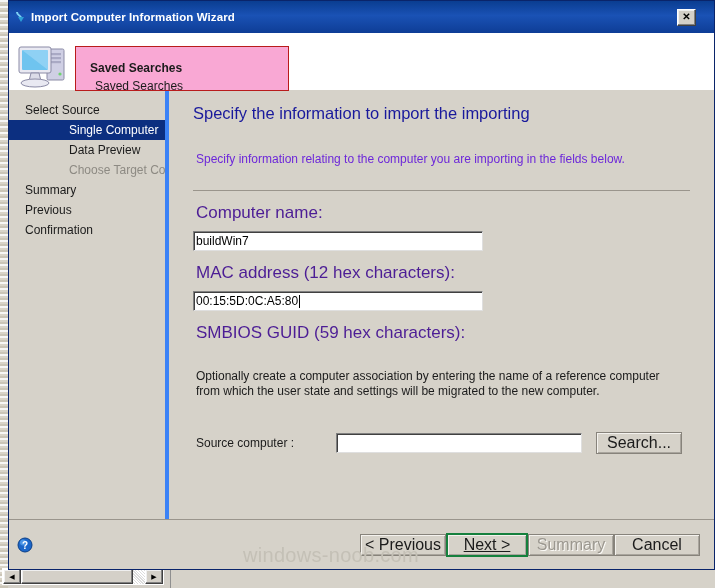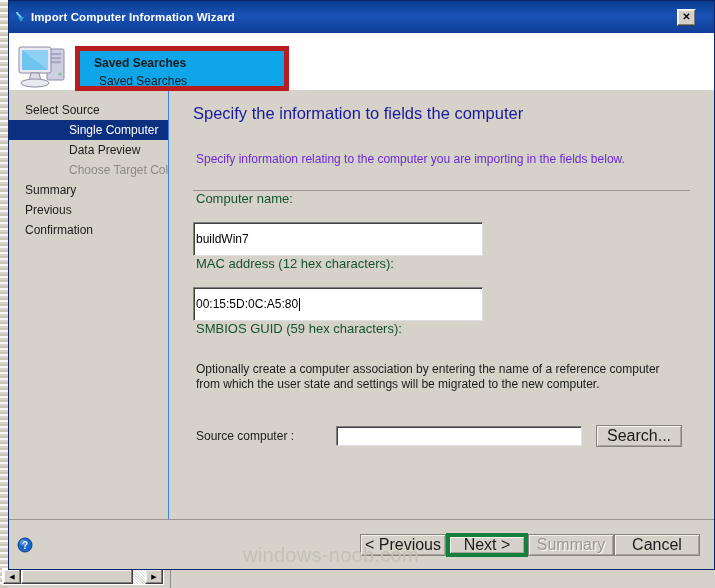--- a/index.html
+++ b/index.html
@@ -81,37 +81,37 @@
     border-bottom:1px solid #b8b4ab;
     position:relative;
     display:flex;align-items:center;
   }
   #header-icon{
     width:58px;height:52px;margin-left:6px;flex:none;
   }
   
   #tooltip{
     position:absolute;left:66px;top:45px;width:214px;height:45px;
-    background:#0ea5e9;
-    border:5px solid #b91c1c;
+    background:#f9a8d4;
+    border:1px solid #b91c1c;
     box-sizing:border-box;
-    padding:5px 0 0 14px;
+    padding:14px 0 0 14px;
     z-index:40;
   }
   #tooltip-title{font-size:12px;font-weight:bold;color:#1b1b1b;line-height:15px;}
   #tooltip-body{font-size:12px;color:#1b1b1b;line-height:16px;padding-left:5px;margin-top:2px;}
   
   #body-area{
     position:absolute;left:0;top:89px;right:0;bottom:0;
     display:flex;
   }
   #sidebar{
     width:160px;flex:none;background:#d6d2c9;
     padding-top:10px;box-sizing:border-box;
-    border-right:1px solid #3b82f6;
+    border-right:4px solid #3b82f6;
   }
   .nav-item{
     height:20px;line-height:20px;font-size:12px;color:#1b1b1b;
     white-space:nowrap;overflow:hidden;
   }
   .nav-l0{padding-left:16px;}
   .nav-l1{padding-left:60px;}
   .nav-item.selected{
     background:#0c2f80;color:#ffffff;
   }
@@ -124,29 +124,29 @@
     color:#19199c;font-size:16.5px;
     padding-top:14px;
   }
   #intro-text{
     font-size:12px;color:#6d28d9;margin-top:29px;padding-left:3px;
   }
   #rule-top{
     height:1px;background:#9a958c;margin-top:24px;margin-right:6px;
   }
   .field-label{
-    font-size:13px;color:#14532d;padding-left:3px;
+    font-size:17px;color:#4c1d95;margin-top:12px;padding-left:3px;
   }
   .text-input{
-    width:290px;height:34px;box-sizing:border-box;
+    width:290px;height:20px;box-sizing:border-box;
     background:#ffffff;
     border-top:1px solid #808080;border-left:1px solid #808080;
     border-right:1px solid #dfdfdf;border-bottom:1px solid #dfdfdf;
     box-shadow:inset 1px 1px 0 #404040;
-    margin-top:16px;
+    margin-top:8px;
     font-family:"Liberation Sans", sans-serif;font-size:12px;color:#000;
     padding:0 2px;line-height:18px;
     display:flex;align-items:center;
     position:relative;
   }
   .caret{
     display:inline-block;width:1px;height:13px;background:#000;
     margin-left:1px;vertical-align:middle;
   }
   .mask-input{
@@ -171,22 +171,22 @@
   .btn{
     height:22px;min-width:86px;box-sizing:border-box;
     background:#d6d2c9;
     border:1px solid #87837b;
     box-shadow:inset 1px 1px 0 #f4f2ee, inset -1px -1px 0 #a9a59d;
     font-family:"Liberation Sans", sans-serif;font-size:16px;color:#1b1b1b;
     display:flex;align-items:center;justify-content:center;
     cursor:default;
   }
   .btn.default-btn{
-    border:4px solid #15803d;
-    min-width:82px;height:24px;
+    border:2px solid #15803d;
+    min-width:82px;height:24px;text-decoration:underline;
   }
   .btn.disabled{color:#9b978f;text-shadow:1px 1px 0 #fbfaf7;}
   
   #footer-rule{
     position:absolute;left:0;right:0;bottom:49px;height:1px;background:#9a958c;
   }
   #footer{
     position:absolute;left:0;right:0;bottom:0;height:49px;
     background:#d6d2c9;
     display:flex;align-items:center;
@@ -263,21 +263,21 @@
       <div class="nav-item nav-l1 selected">Single Computer</div>
       <div class="nav-item nav-l1">Data Preview</div>
       <div class="nav-item nav-l1 dim">Choose Target Collection</div>
       <div class="nav-item nav-l0">Summary</div>
       <div class="nav-item nav-l0">Previous</div>
       <div class="nav-item nav-l0">Confirmation</div>
     </div>
 
     <div id="content">
 
-      <div id="page-title">Specify the information to fields the computer</div>
+      <div id="page-title">Specify the information to import the importing</div>
 
       <div id="intro-text">Specify information relating to the computer you are importing in the fields below.</div>
 
       <div id="rule-top"></div>
 
       <div class="field-label">Computer name:</div>
       <div class="text-input">
         <span>buildWin7</span>
       </div>
 

